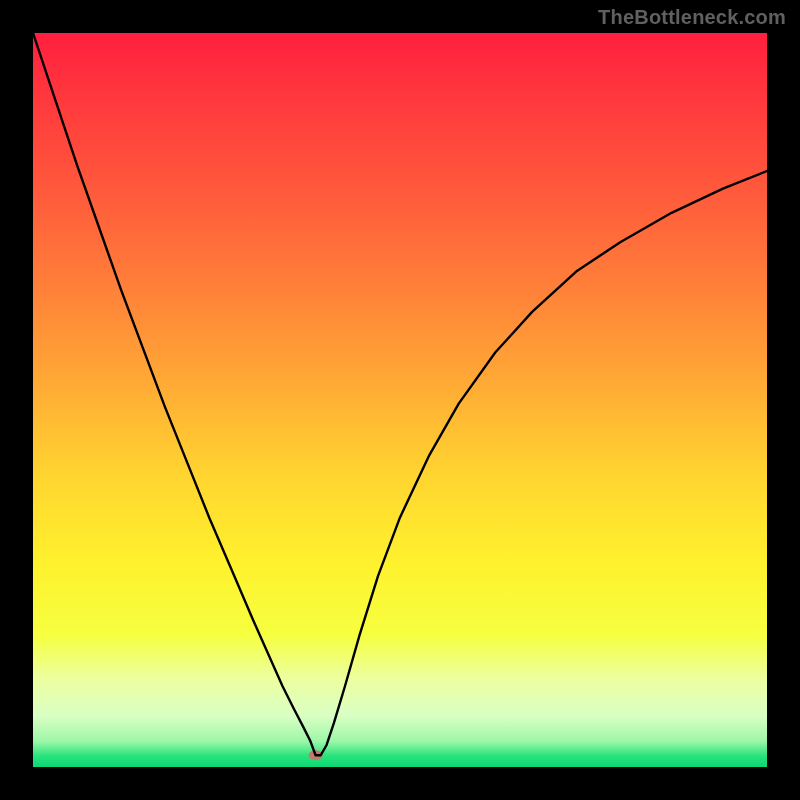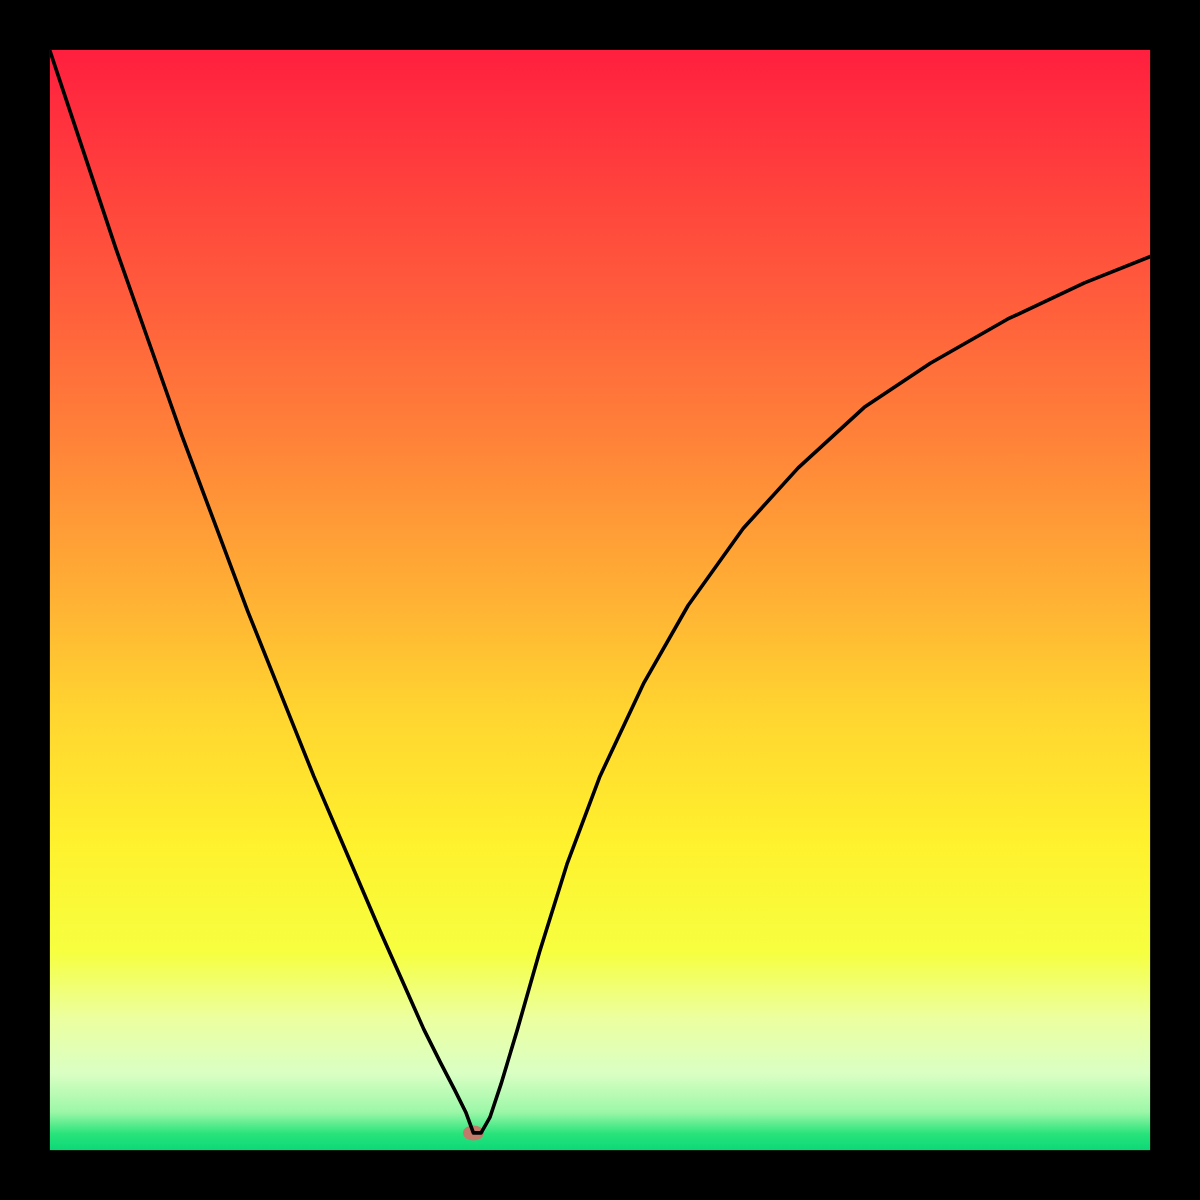--- a/index.html
+++ b/index.html
@@ -59,13 +59,14 @@
             <stop offset="96.5%" stop-color="#9cf7a8"></stop>
             <stop offset="98.5%" stop-color="#28e37a"></stop>
             <stop offset="100%" stop-color="#0cd876"></stop>
           </linearGradient>
         </defs>
         <rect x="0" y="0" width="734" height="734" fill="url(#bg-grad)"></rect>
         <ellipse cx="282.59000000000003" cy="722.256" rx="7" ry="5" fill="#c47a6a"></ellipse>
         <path d="M0.00 0.00 L22.02 66.06 L44.04 132.12 L66.06 194.51 L88.08 256.90 L110.10 315.62 L132.12 374.34 L154.14 429.39 L176.16 484.44 L198.18 535.82 L220.20 587.20 L234.88 620.23 L249.56 653.26 L260.57 675.28 L270.11 693.63 L277.45 708.31 L282.59 722.26 L287.73 722.26 L293.60 711.98 L300.94 689.96 L311.95 653.26 L326.63 601.88 L344.98 543.16 L367.00 484.44 L396.36 422.05 L425.72 370.67 L462.42 319.29 L499.12 278.92 L543.16 238.55 L587.20 209.19 L638.58 179.83 L689.96 155.61 L734.00 137.99" fill="none" stroke="#000000" stroke-width="2.4" stroke-linejoin="round" stroke-linecap="round"></path>
       </svg>
   </div>
+  <div class="watermark">TheBottleneck.com</div>
 </div>
 
 </body></html>

